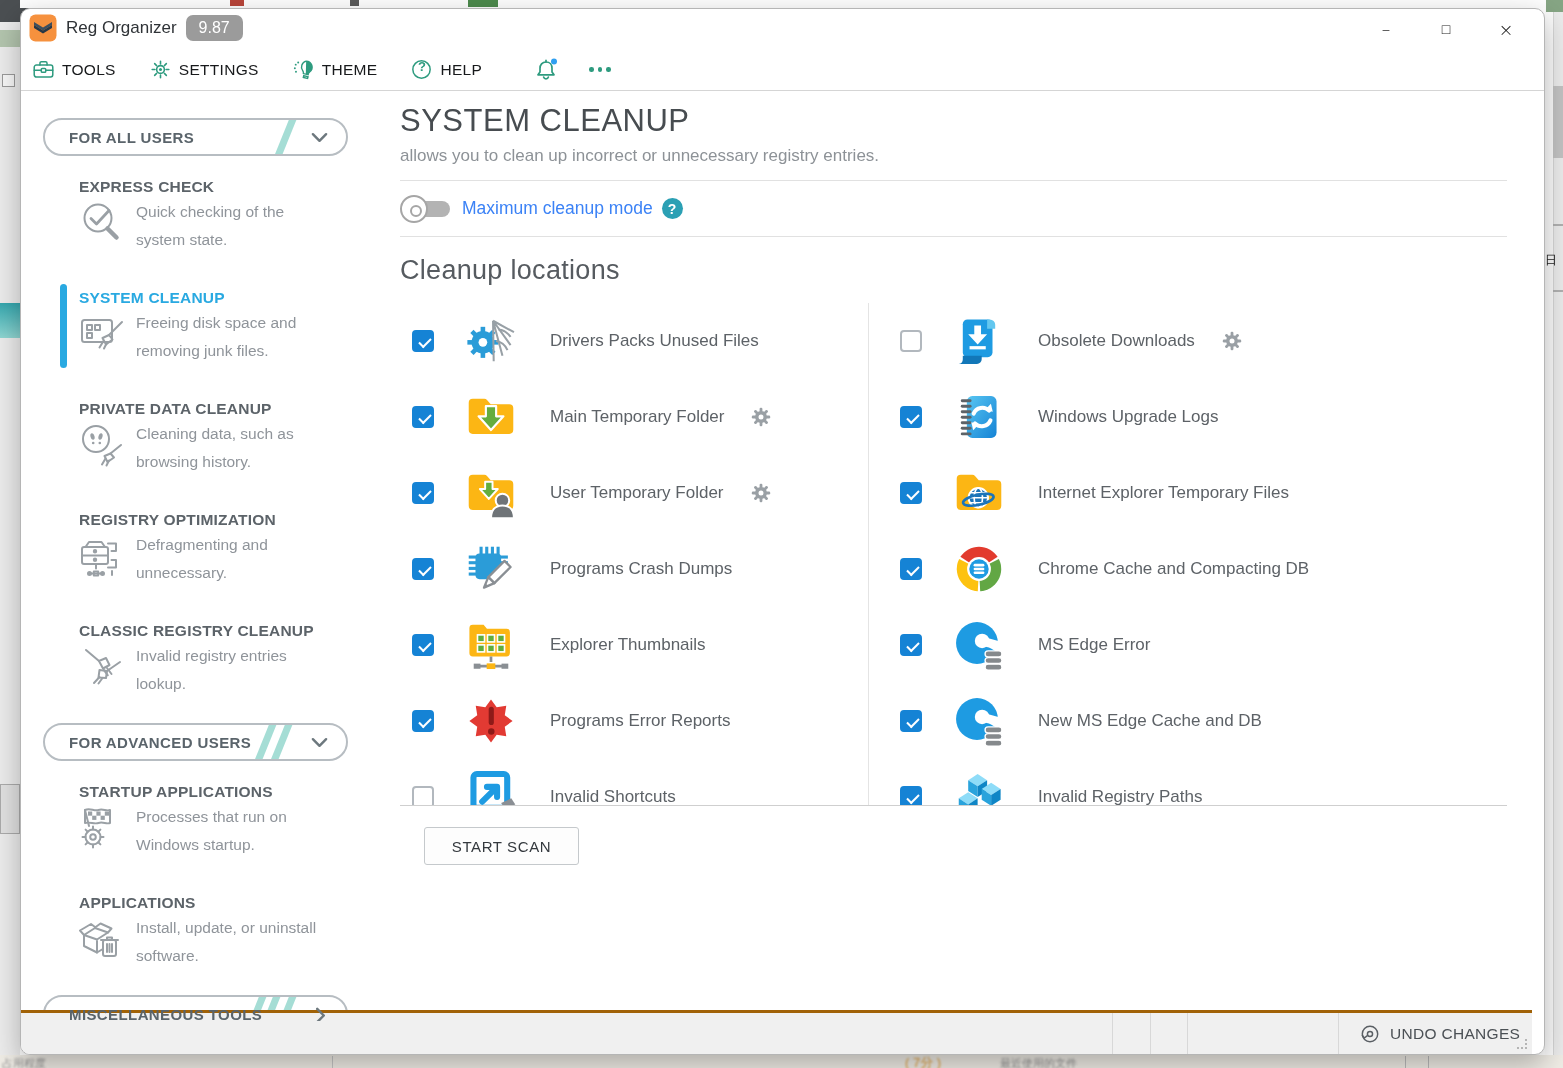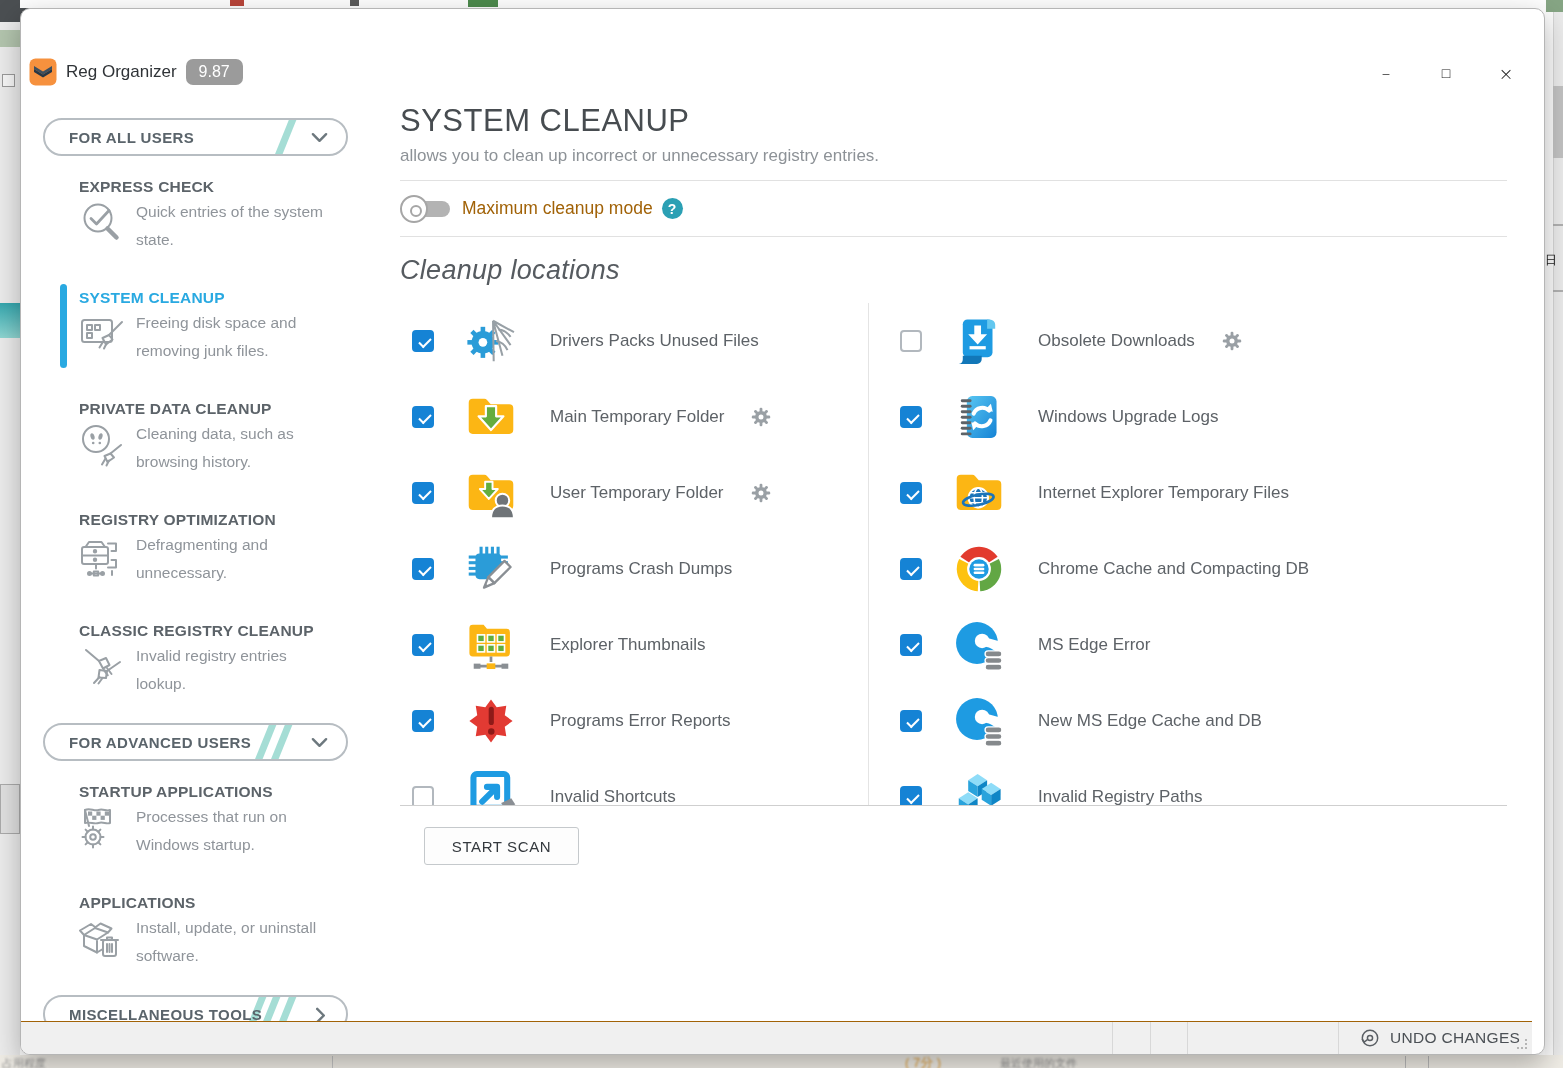--- a/index.html
+++ b/index.html
@@ -34,21 +34,21 @@
   .bg-vline1 { left:1405px; top:1056px; width:1px; height:12px; background:#bbb; }
   .bg-vline2 { left:1428px; top:1056px; width:1px; height:12px; background:#bbb; }
   .bg-vline3 { left:332px; top:1056px; width:1px; height:12px; background:#c6c6c6; }
 
   
   .window { position:absolute; left:20px; top:8px; width:1525px; height:1047px;
     background:#fff; border:1px solid #b5b5b5; border-radius:10px;
     box-shadow:0 10px 28px rgba(0,0,0,.28); overflow:hidden; }
 
   
-  .titlebar { height:40px; position:relative;margin-top:44px; }
+  .titlebar { height:40px; position:relative; }
   .brand { position:absolute; left:8px; top:5px; display:flex; align-items:center; gap:9px; }
   .logo { width:28px; height:28px; }
   .app-title { font-size:17px; color:#2f3337; }
   .ver-badge { background:#9b9b9b; color:#fff; font-size:16px; padding:4px 13px; border-radius:7px; }
   .win-controls { position:absolute; right:8px; top:0; height:40px; display:flex; }
   .win-btn { width:60px; height:40px; display:flex; align-items:center; justify-content:center;
     font-family:"DejaVu Sans",sans-serif; color:#1a1a1a; font-weight:300; cursor:default; }
   .win-btn.min { font-size:17px; }
   .win-btn.max { font-size:14px; }
   .win-btn.cls { font-size:18px; }
@@ -92,24 +92,24 @@
   .page-title { margin-top:11px; font-size:31px; font-weight:300; color:#474c50; letter-spacing:.5px; }
   .page-sub { margin-top:7px; font-size:17px; color:#8d9297; }
   .hr { border-top:1px solid #e1e1e1; margin-top:14px; }
   .toggle-row { height:56px; display:flex; align-items:center; border-bottom:1px solid #e1e1e1; }
   .toggle { position:relative; width:52px; height:30px; flex:none; cursor:default; }
   .toggle .track { position:absolute; left:12px; top:7px; width:38px; height:16px; border-radius:8px; background:#b3b3b3; }
   .toggle .knob { position:absolute; left:0; top:1px; width:28px; height:28px; border-radius:50%;
     background:#fff; border:2px solid #a6a6a6; }
   .toggle .knob::after { content:""; position:absolute; left:8px; top:8px; width:8px; height:8px;
     border:2px solid #a6a6a6; border-radius:50%; }
-  .toggle-label { margin-left:10px; font-size:17.5px; color:#a16207; }
+  .toggle-label { margin-left:10px; font-size:17.5px; color:#3b82f6; }
   .q-badge { margin-left:9px; width:21px; height:21px; border-radius:50%; background:#2ba0b4; color:#fff;
     font-size:14px; font-weight:bold; display:flex; align-items:center; justify-content:center; cursor:default; }
-  .sec-head { height:66px; display:flex; align-items:center; font-size:27px; font-weight:300; color:#565b60; letter-spacing:.3px;font-style:italic; }
+  .sec-head { height:66px; display:flex; align-items:center; font-size:27px; font-weight:300; color:#565b60; letter-spacing:.3px; }
 
   .clean-list { height:503px; overflow:hidden; display:grid; grid-template-columns:468px 1fr;
     border-bottom:1px solid #cfcfcf; }
   .col-right { border-left:1px solid #e4e4e4; padding-left:31px; }
   .col-left { padding-left:12px; }
   .clean-row { height:76px; display:flex; align-items:center;gap:16px; }
   .cb { width:22px; height:22px; border-radius:4px; border:2px solid #b2b8be; background:#fff; flex:none; position:relative; cursor:default; }
   .cb.checked { background:#1583d5; border-color:#1583d5; }
   .cb.checked::after { content:""; position:absolute; left:4.5px; top:5.5px; width:10px; height:5px;
     border-left:2.6px solid #fff; border-bottom:2.6px solid #fff; transform:rotate(-45deg); }
@@ -118,22 +118,22 @@
   .row-label { margin-left:14px; font-size:17px; color:#5d6267; }
   .gear { margin-left:11px; width:20px; height:20px; visibility:hidden; cursor:default; }
   .gear.show { visibility:visible; }
   .gear svg { width:20px; height:20px; }
 
   .scan-btn { margin-top:21px; margin-left:24px; width:155px; height:38px; background:#fdfdfd;
     border:1px solid #c5c9cc; border-radius:3px; font-size:15px; color:#34393e; letter-spacing:.6px;
     font-family:inherit; cursor:default; }
 
   
-  .statusbar { position:absolute; left:0; right:12px; bottom:0; height:33px; background:#f0f0f0;
-    border-top:1px solid #a16207; }
+  .statusbar { position:absolute; left:0; right:12px; bottom:0; height:44px; background:#f0f0f0;
+    border-top:3px solid #a16207; }
   .sb-sep { position:absolute; top:0; bottom:0; width:1px; background:#d8d8d8; }
   .undo-btn { position:absolute; left:1338px; top:0; bottom:0; display:flex; align-items:center; gap:9px; cursor:default; }
   .undo-btn svg { width:22px; height:22px; }
   .undo-label { font-size:15.5px; color:#4b5055; letter-spacing:.3px; }
   .grip { position:absolute; right:5px; bottom:5px; width:10px; height:10px; }
   .grip i { position:absolute; width:2px; height:2px; background:#b5b5b5; }
   .grip i:nth-child(1){right:0;bottom:0;} .grip i:nth-child(2){right:4px;bottom:0;}
   .grip i:nth-child(3){right:0;bottom:4px;} .grip i:nth-child(4){right:8px;bottom:0;}
   .grip i:nth-child(5){right:0;bottom:8px;}
 
@@ -559,21 +559,21 @@
             </svg>
           </span>
       </div>
 
       <div class="side-item">
         <div class="side-title">EXPRESS CHECK</div>
         <div class="side-body">
           <span class="side-icon"><svg>
                 <use href="#s-express"></use>
               </svg></span>
-          <span class="side-desc">Quick entries of the system state.</span>
+          <span class="side-desc">Quick checking of the system state.</span>
         </div>
       </div>
 
       <div class="side-item active">
         <div class="side-title">SYSTEM CLEANUP</div>
         <div class="side-body">
           <span class="side-icon"><svg>
                 <use href="#s-sysclean"></use>
               </svg></span>
           <span class="side-desc">Freeing disk space and removing junk files.</span>

